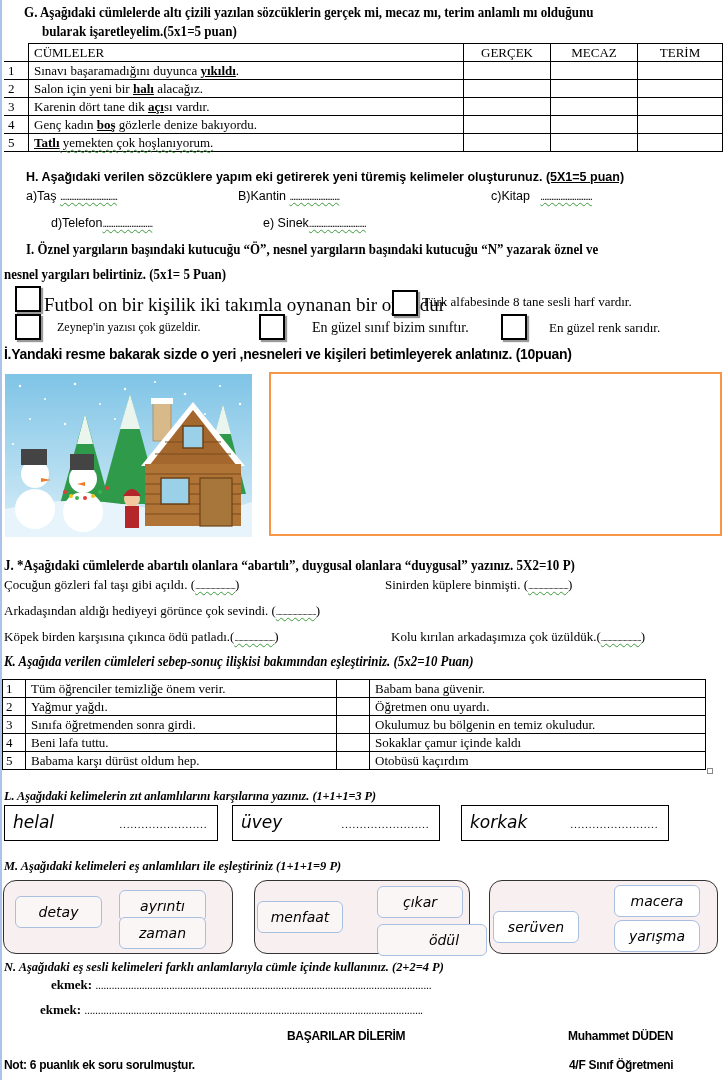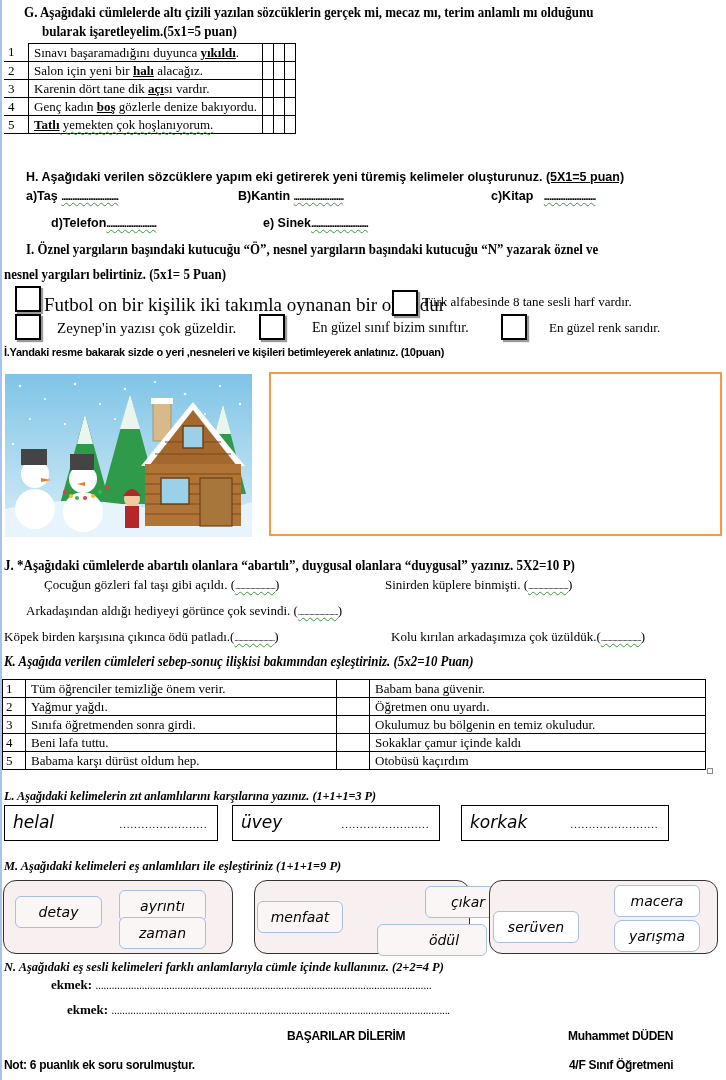--- a/index.html
+++ b/index.html
@@ -1,20 +1,20 @@
 <!DOCTYPE html>
 <html><head>
 <meta charset="utf-8">
 <style>
   html, body { margin:0; padding:0; }
   body { width:726px; height:1080px; position:relative; background:#fff; overflow:hidden;
          font-family:"Liberation Serif", "DejaVu Serif", serif; color:#000; }
   .edge { position:absolute; left:0; top:0; width:2px; height:1080px; background:#a9c4e8; }
   .abs { position:absolute; white-space:nowrap; }
-  .sans { font-family:"Liberation Sans", "DejaVu Sans", sans-serif;font-weight:bold; }
+  .sans { font-family:"Liberation Sans", "DejaVu Sans", sans-serif; }
   .serif { font-family:"Liberation Serif", "DejaVu Serif", serif; }
   .b { font-weight:bold; }
   .i { font-style:italic; }
   .u { text-decoration:underline; }
   .wavy { text-decoration:underline wavy #3a9a3a; text-decoration-thickness:1px; text-underline-offset:2px; }
   .dots { letter-spacing:-1px; }
 
   
   table.tg { position:absolute; left:4px; top:43px; border-collapse:collapse; font-size:13px; }
   table.tg td { border:1px solid #000; height:17px; padding:0 5px; line-height:16px; white-space:nowrap; }
@@ -45,20 +45,27 @@
 </head>
 <body>
 
 <div class="edge"></div>
 
 <div class="abs serif b" style="left:24px;top:5px;font-size:14px;transform:scaleX(0.93);transform-origin:left top;">G.  Aşağıdaki cümlelerde altı çizili yazılan sözcüklerin gerçek mi, mecaz mı, terim anlamlı mı olduğunu</div>
 <div class="abs serif b" style="left:42px;top:24px;font-size:14px;transform:scaleX(0.93);transform-origin:left top;">bularak işaretleyelim.(5x1=5 puan)</div>
 
 <table class="tg serif">
   <tbody>
+      <tr>
+    <td class="num"></td>
+    <td style="width:424px">CÜMLELER</td>
+    <td class="c" style="width:76px">GERÇEK</td>
+    <td class="c" style="width:76px">MECAZ</td>
+    <td class="c" style="width:74px">TERİM</td>
+  </tr>
   <tr>
     <td class="num">1</td>
     <td><span>Sınavı başaramadığını  duyunca </span><span class="b u">yıkıldı</span><span>.</span></td>
     <td></td>
     <td></td>
     <td></td>
   </tr>
   <tr>
     <td class="num">2</td>
     <td><span>Salon için yeni bir </span><span class="b u">halı</span><span> alacağız.</span></td>
@@ -102,27 +109,27 @@
 
 <div class="abs serif b" style="left:26px;top:242px;font-size:14px;transform:scaleX(0.92);transform-origin:left top;">I. Öznel yargıların başındaki kutucuğu “Ö”, nesnel yargıların başındaki kutucuğu “N” yazarak öznel ve</div>
 <div class="abs serif b" style="left:4px;top:267px;font-size:14px;transform:scaleX(0.92);transform-origin:left top;">nesnel yargıları belirtiniz.  (5x1= 5 Puan)</div>
 
 <div class="cb" style="left:15px;top:286px;"></div>
 <div class="abs serif" style="left:44px;top:294px;font-size:19px;">Futbol on bir kişilik iki takımla oynanan bir oyundur</div>
 <div class="cb" style="left:392px;top:290px;"></div>
 <div class="abs serif" style="left:422px;top:294px;font-size:13px;">Türk alfabesinde 8 tane sesli harf vardır.</div>
 
 <div class="cb" style="left:15px;top:314px;"></div>
-<div class="abs serif" style="left:57px;top:320px;font-size:15px;">Zeynep'in yazısı çok güzeldir.</div>
+<div class="abs serif" style="left:57px;top:320px;font-size:12px;">Zeynep'in yazısı çok güzeldir.</div>
 <div class="cb" style="left:259px;top:314px;"></div>
 <div class="abs serif" style="left:312px;top:320px;font-size:14px;">En güzel sınıf bizim sınıftır.</div>
 <div class="cb" style="left:501px;top:314px;"></div>
 <div class="abs serif" style="left:549px;top:320px;font-size:13px;">En güzel renk sarıdır.</div>
 
-<div class="abs sans b" style="left:4px;top:346px;font-size:11px;letter-spacing:-0.3px;">İ.Yandaki resme bakarak sizde o yeri ,nesneleri ve kişileri  betimleyerek anlatınız. (10puan)</div>
+<div class="abs sans b" style="left:4px;top:346px;font-size:14px;letter-spacing:-0.3px;">İ.Yandaki resme bakarak sizde o yeri ,nesneleri ve kişileri  betimleyerek anlatınız. (10puan)</div>
 
 <div class="img" title="Winter scene: log cabin, snowy pine trees, two snowmen with buckets, a girl in red">
   <svg width="247" height="163" viewBox="0 0 247 163" xmlns="http://www.w3.org/2000/svg">
     <defs>
       <linearGradient id="sky" x1="0" y1="0" x2="0" y2="1">
         <stop offset="0" stop-color="#7fc4e6"></stop>
           <stop offset="1" stop-color="#d8eef8"></stop>
       </linearGradient>
     </defs>
     <rect width="247" height="163" fill="url(#sky)"></rect>
@@ -199,23 +206,23 @@
     <circle cx="127" cy="125" r="8" fill="#f4c9a0"></circle>
     <path d="M118,122 Q127,108 136,122 Z" fill="#b3262a"></path>
     <rect x="120" y="132" width="14" height="22" fill="#b3262a"></rect>
   </svg>
 </div>
 
 <div class="orange"></div>
 
 <div class="abs serif b" style="left:4px;top:558px;font-size:14px;transform:scaleX(0.93);transform-origin:left top;">J. *Aşağıdaki cümlelerde abartılı olanlara “abartılı”, duygusal olanlara “duygusal” yazınız. 5X2=10 P)</div>
 
-<div class="abs serif" style="left:4px;top:577px;font-size:13px;margin-left:40px;"><span>Çocuğun gözleri fal taşı gibi açıldı. (</span><span class="dots wavy" style="font-size:9px">................................</span><span>)</span></div>
+<div class="abs serif" style="left:4px;top:577px;font-size:13px;"><span>Çocuğun gözleri fal taşı gibi açıldı. (</span><span class="dots wavy" style="font-size:9px">................................</span><span>)</span></div>
 <div class="abs serif" style="left:385px;top:577px;font-size:13px;"><span>Sinirden  küplere binmişti.   (</span><span class="dots wavy" style="font-size:9px">................................</span><span>)</span></div>
-<div class="abs serif" style="left:4px;top:603px;font-size:13px;margin-left:22px;"><span>Arkadaşından aldığı hediyeyi görünce çok sevindi.  (</span><span class="dots wavy" style="font-size:9px">................................</span><span>)</span></div>
+<div class="abs serif" style="left:4px;top:603px;font-size:13px;"><span>Arkadaşından aldığı hediyeyi görünce çok sevindi.  (</span><span class="dots wavy" style="font-size:9px">................................</span><span>)</span></div>
 <div class="abs serif" style="left:4px;top:629px;font-size:13px;"><span>Köpek birden karşısına çıkınca ödü patladı.(</span><span class="dots wavy" style="font-size:9px">................................</span><span>)</span></div>
 <div class="abs serif" style="left:391px;top:629px;font-size:13px;"><span>Kolu kırılan arkadaşımıza çok üzüldük.(</span><span class="dots wavy" style="font-size:9px">................................</span><span>)</span></div>
 
 <div class="abs serif b i" style="left:4px;top:654px;font-size:14px;transform:scaleX(0.92);transform-origin:left top;">K. Aşağıda verilen cümleleri sebep-sonuç ilişkisi bakımından eşleştiriniz.  (5x2=10 Puan)</div>
 
 <table class="tk serif">
   <tbody>
       <tr>
     <td style="width:16px;padding:0 3px">1</td>
     <td style="width:300px">Tüm öğrenciler temizliğe önem verir.</td>
@@ -267,29 +274,29 @@
 
 <div class="abs serif b i" style="left:4px;top:858px;font-size:13.5px;transform:scaleX(0.92);transform-origin:left top;">M. Aşağıdaki kelimeleri eş anlamlıları ile eşleştiriniz  (1+1+1=9  P)</div>
 
 <div class="mgroup" style="left:3px;width:228px;">
   <div class="mw" style="left:11px;top:15px;width:85px;">detay</div>
   <div class="mw" style="left:115px;top:9px;width:85px;">ayrıntı</div>
   <div class="mw" style="left:115px;top:36px;width:85px;">zaman</div>
 </div>
 <div class="mgroup" style="left:254px;width:214px;">
   <div class="mw" style="left:2px;top:20px;width:84px;">menfaat</div>
-  <div class="mw" style="left:122px;top:5px;width:84px;margin-left:48px;">çıkar</div>
+  <div class="mw" style="left:122px;top:5px;width:84px;">çıkar</div>
   <div class="mw" style="left:122px;top:43px;width:84px;padding-left:24px;">ödül</div>
 </div>
 <div class="mgroup" style="left:489px;width:227px;">
   <div class="mw white" style="left:3px;top:30px;width:84px;">serüven</div>
   <div class="mw white" style="left:124px;top:4px;width:84px;">macera</div>
   <div class="mw white" style="left:124px;top:39px;width:84px;border-radius:8px;">yarışma</div>
 </div>
 
 <div class="abs serif b i" style="left:4px;top:959px;font-size:13.5px;transform:scaleX(0.92);transform-origin:left top;">N. Aşağıdaki eş sesli kelimeleri farklı anlamlarıyla cümle içinde kullanınız. (2+2=4 P)</div>
 <div class="abs serif b" style="left:51px;top:977px;font-size:13px;"><span>ekmek:</span> <span style="font-size:8px;letter-spacing:0.2px">……………………………………………………………………………………………………………</span></div>
-<div class="abs serif b" style="left:67px;top:1002px;font-size:13px;"><span>ekmek:</span> <span style="font-size:8px;letter-spacing:0.2px">…………………………………………………………………………………………………………….</span></div>
+<div class="abs serif b" style="left:40px;top:1002px;font-size:13px;"><span>ekmek:</span> <span style="font-size:8px;letter-spacing:0.2px">…………………………………………………………………………………………………………….</span></div>
 
 <div class="abs sans b" style="left:287px;top:1029px;font-size:12px;letter-spacing:-0.3px;">BAŞARILAR DİLERİM</div>
 <div class="abs sans b" style="left:568px;top:1029px;font-size:12px;letter-spacing:-0.3px;">Muhammet DÜDEN</div>
 <div class="abs sans b" style="left:4px;top:1058px;font-size:12px;letter-spacing:-0.3px;">Not: 6 puanlık ek soru sorulmuştur.</div>
 <div class="abs sans b" style="left:569px;top:1058px;font-size:12px;letter-spacing:-0.3px;">4/F Sınıf Öğretmeni</div>
 
 </body></html>

